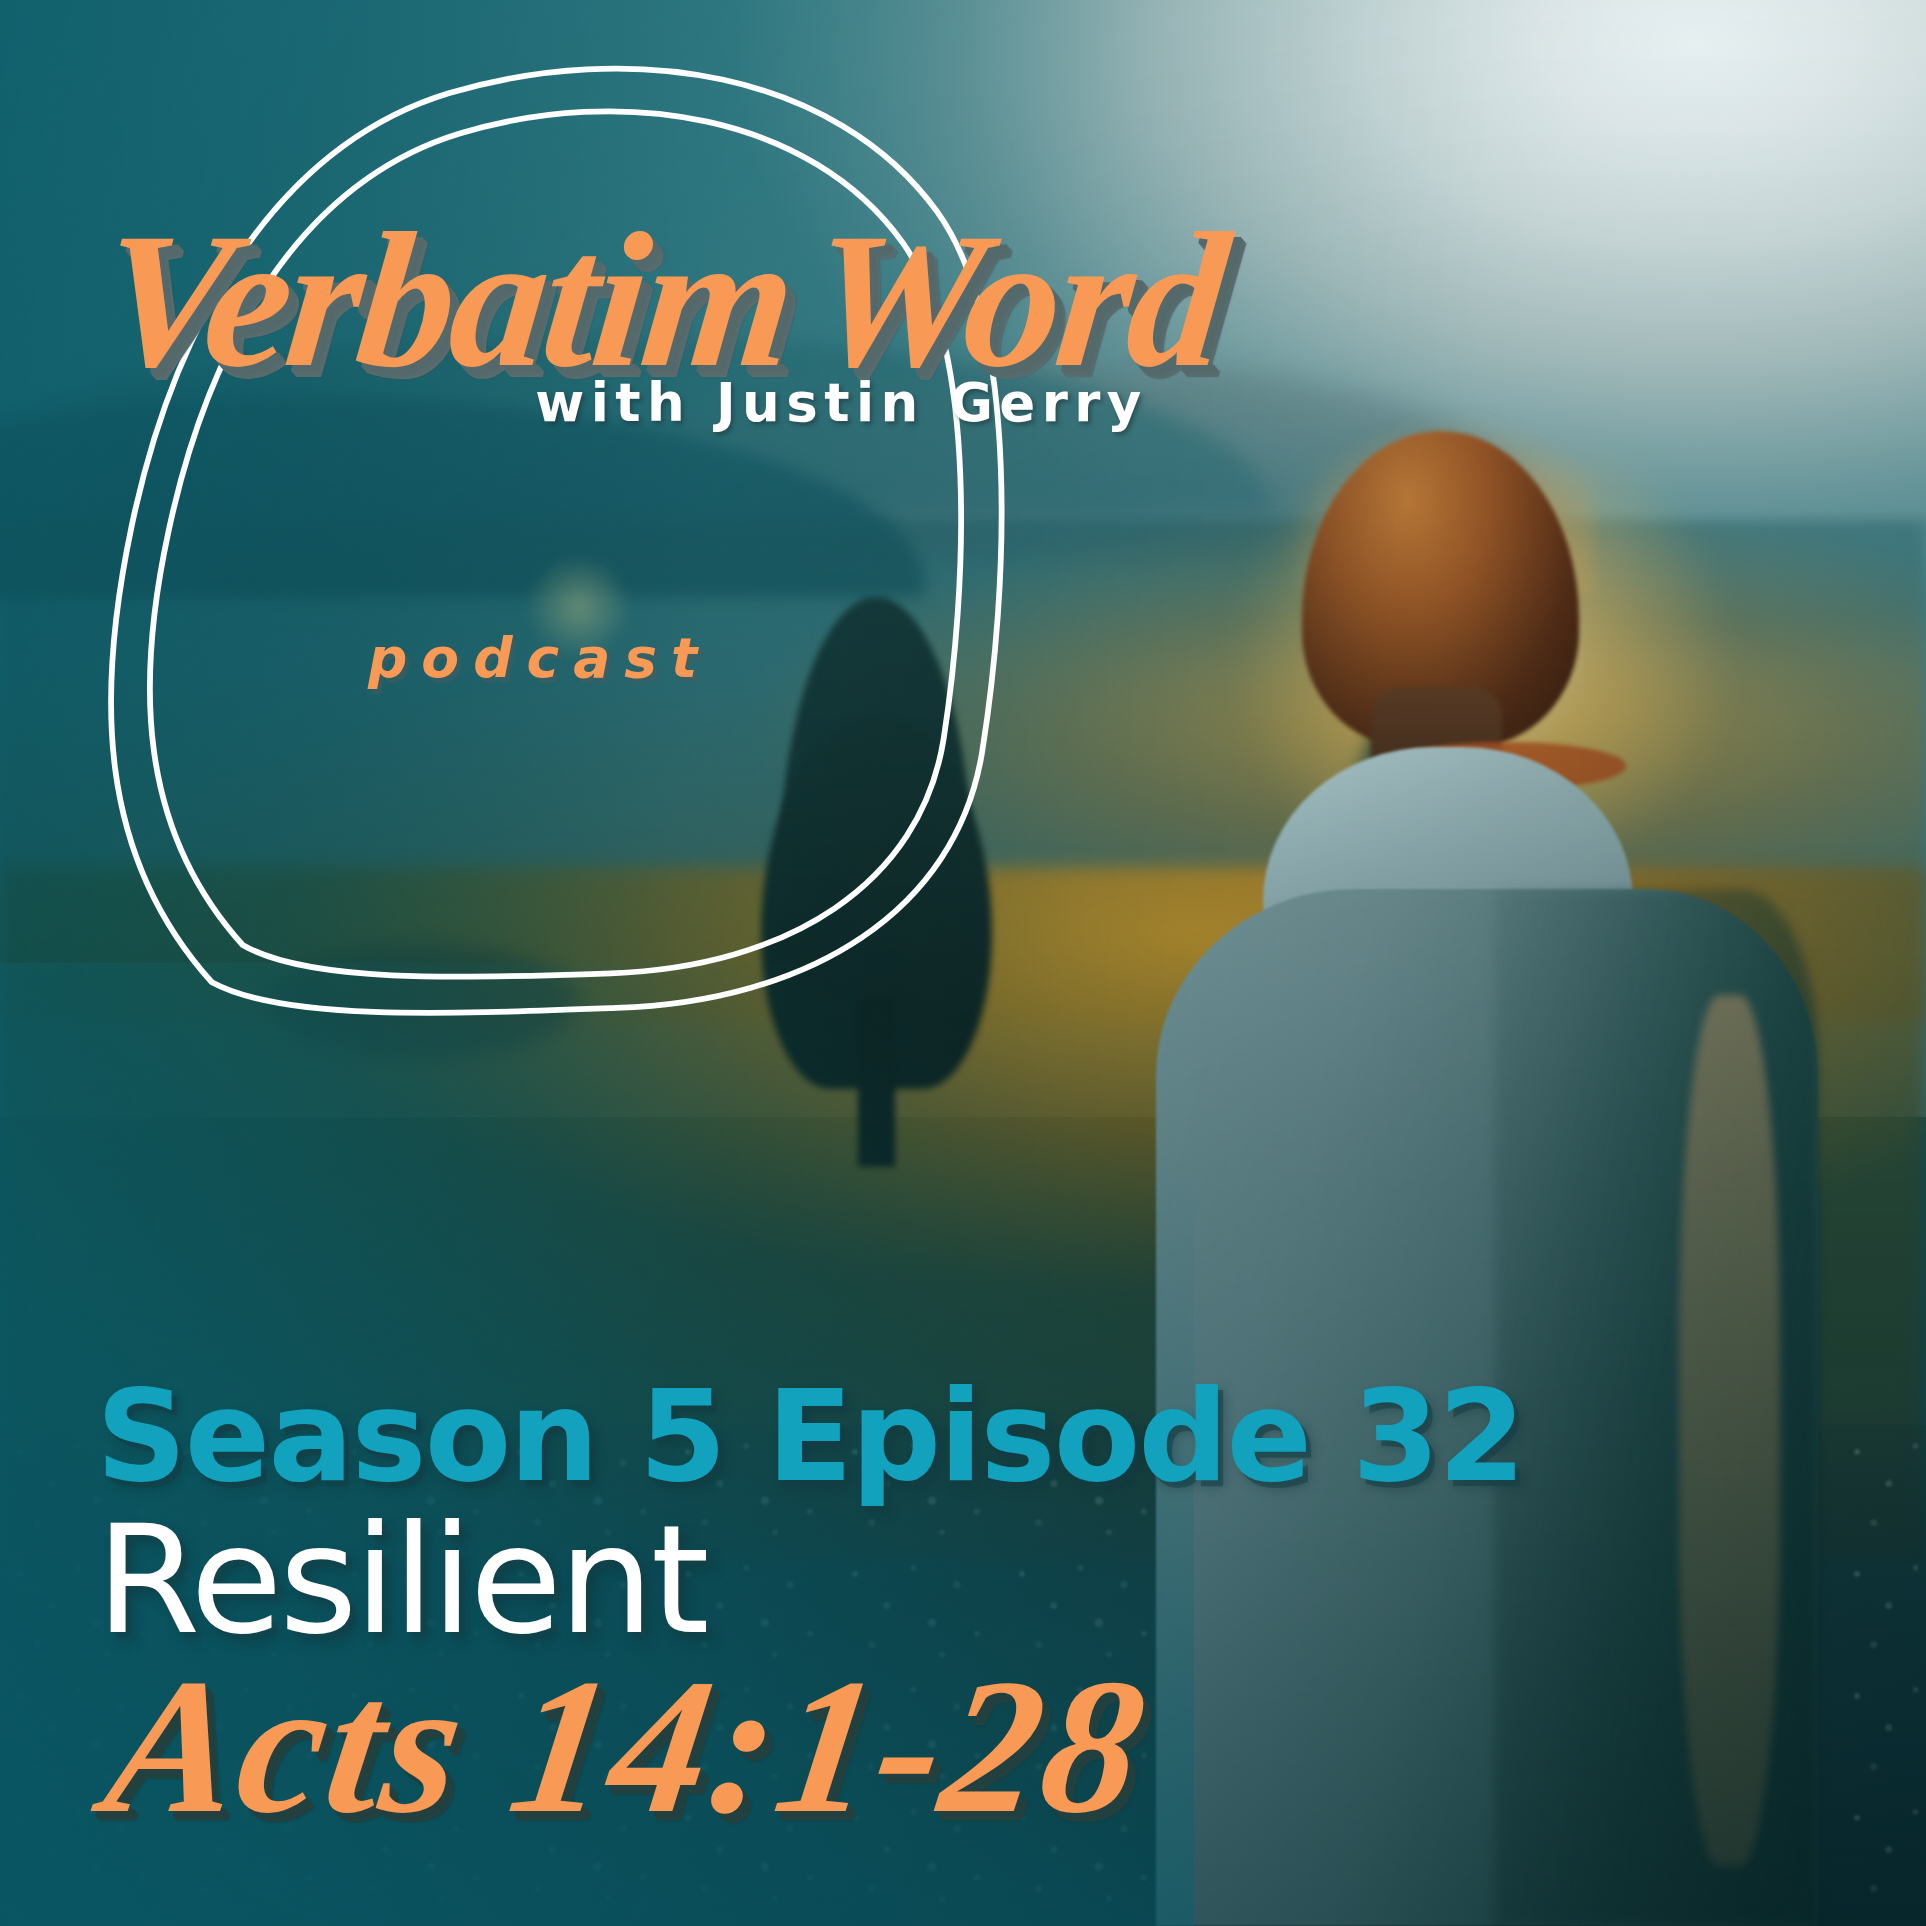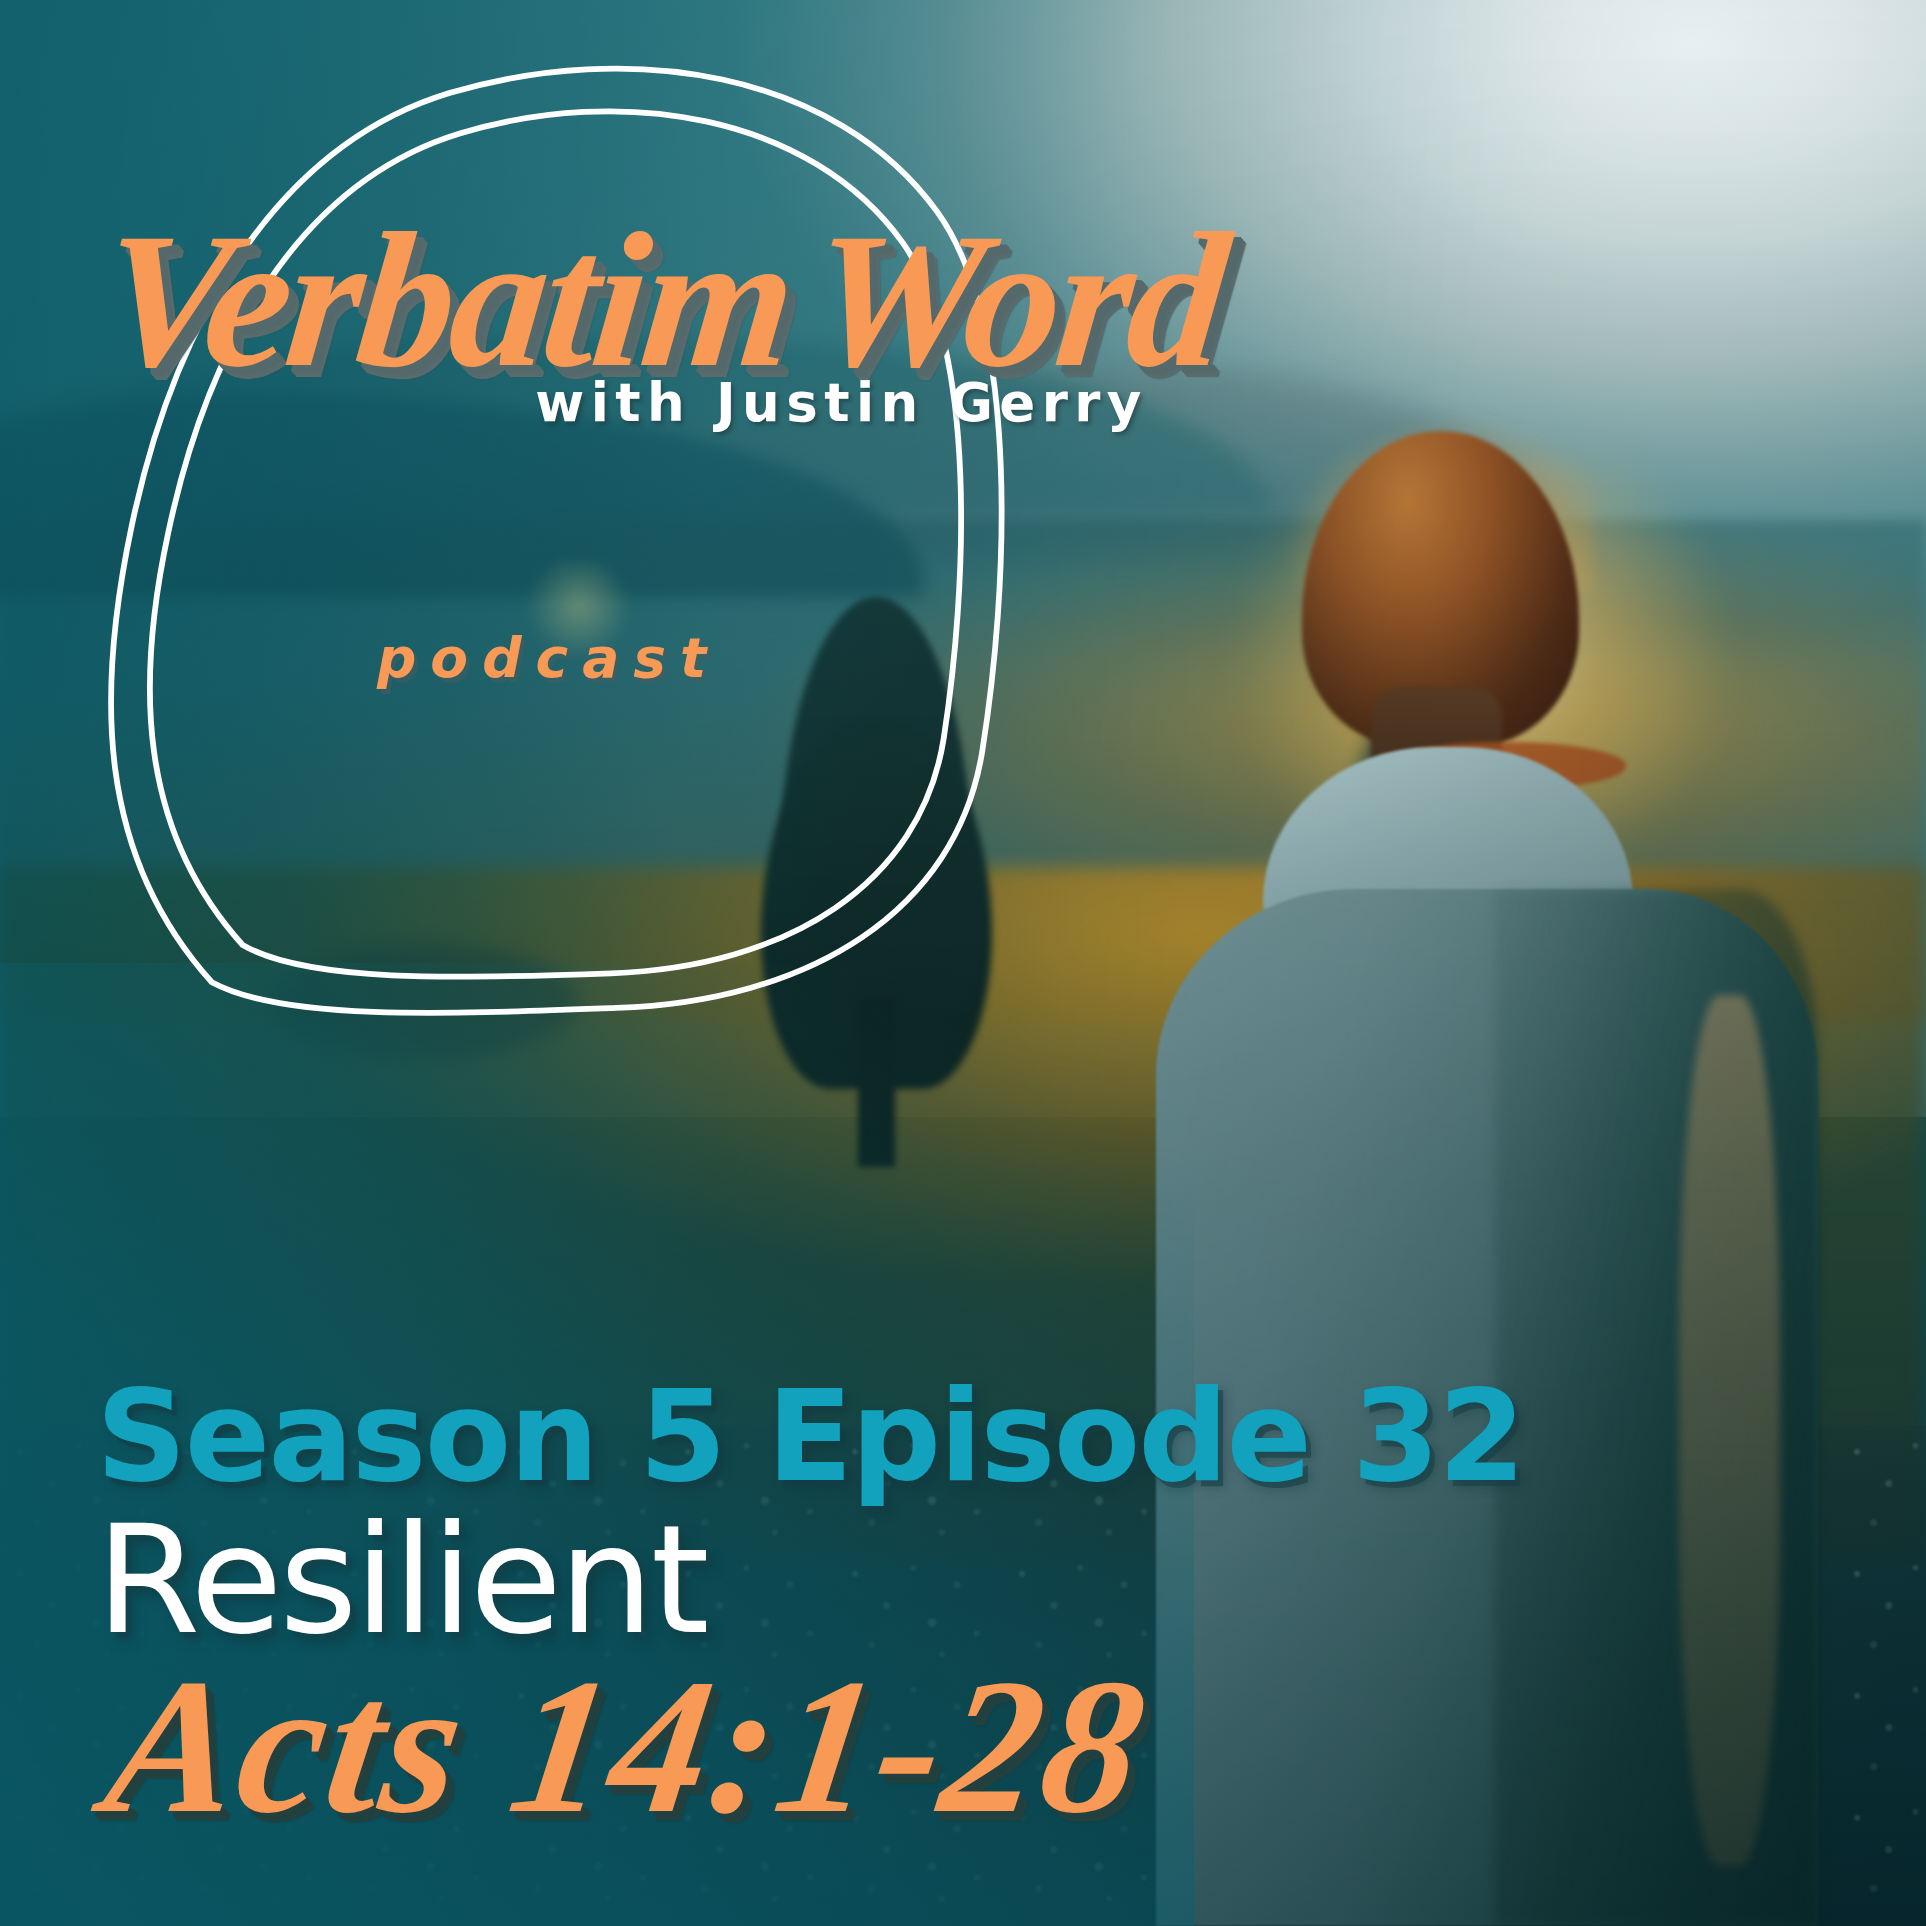--- a/index.html
+++ b/index.html
@@ -234,21 +234,21 @@
     font-weight:700;
     font-size:53px;
     letter-spacing:6.4px;
     color:#ffffff;
     white-space:nowrap;
     text-shadow:2.6px 3.2px 4.5px rgba(30,52,56,.55);
     text-align:center;
   }
 
   .podcast-word{
-    position:absolute;left:377px;top:626px;
+    position:absolute;left:368px;top:626px;
     font-family:"DejaVu Sans", sans-serif;
     font-style:italic;
     font-weight:700;
     font-size:55px;
     letter-spacing:14px;
     color:#f89a55;
     text-shadow:3.9px 4.5px 0 rgba(72,92,94,.50);
   }
 
   

